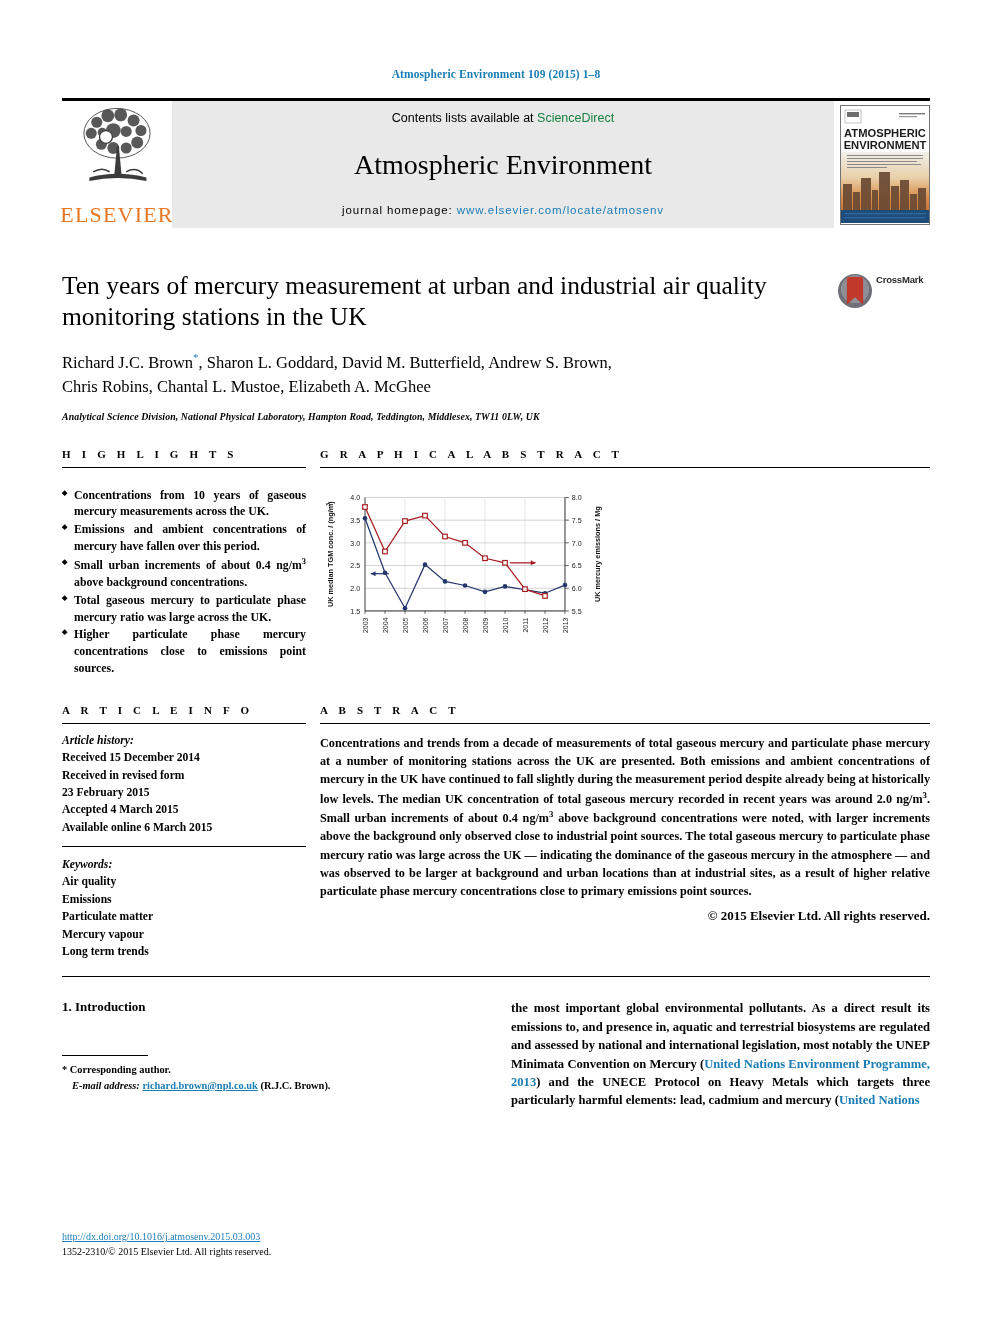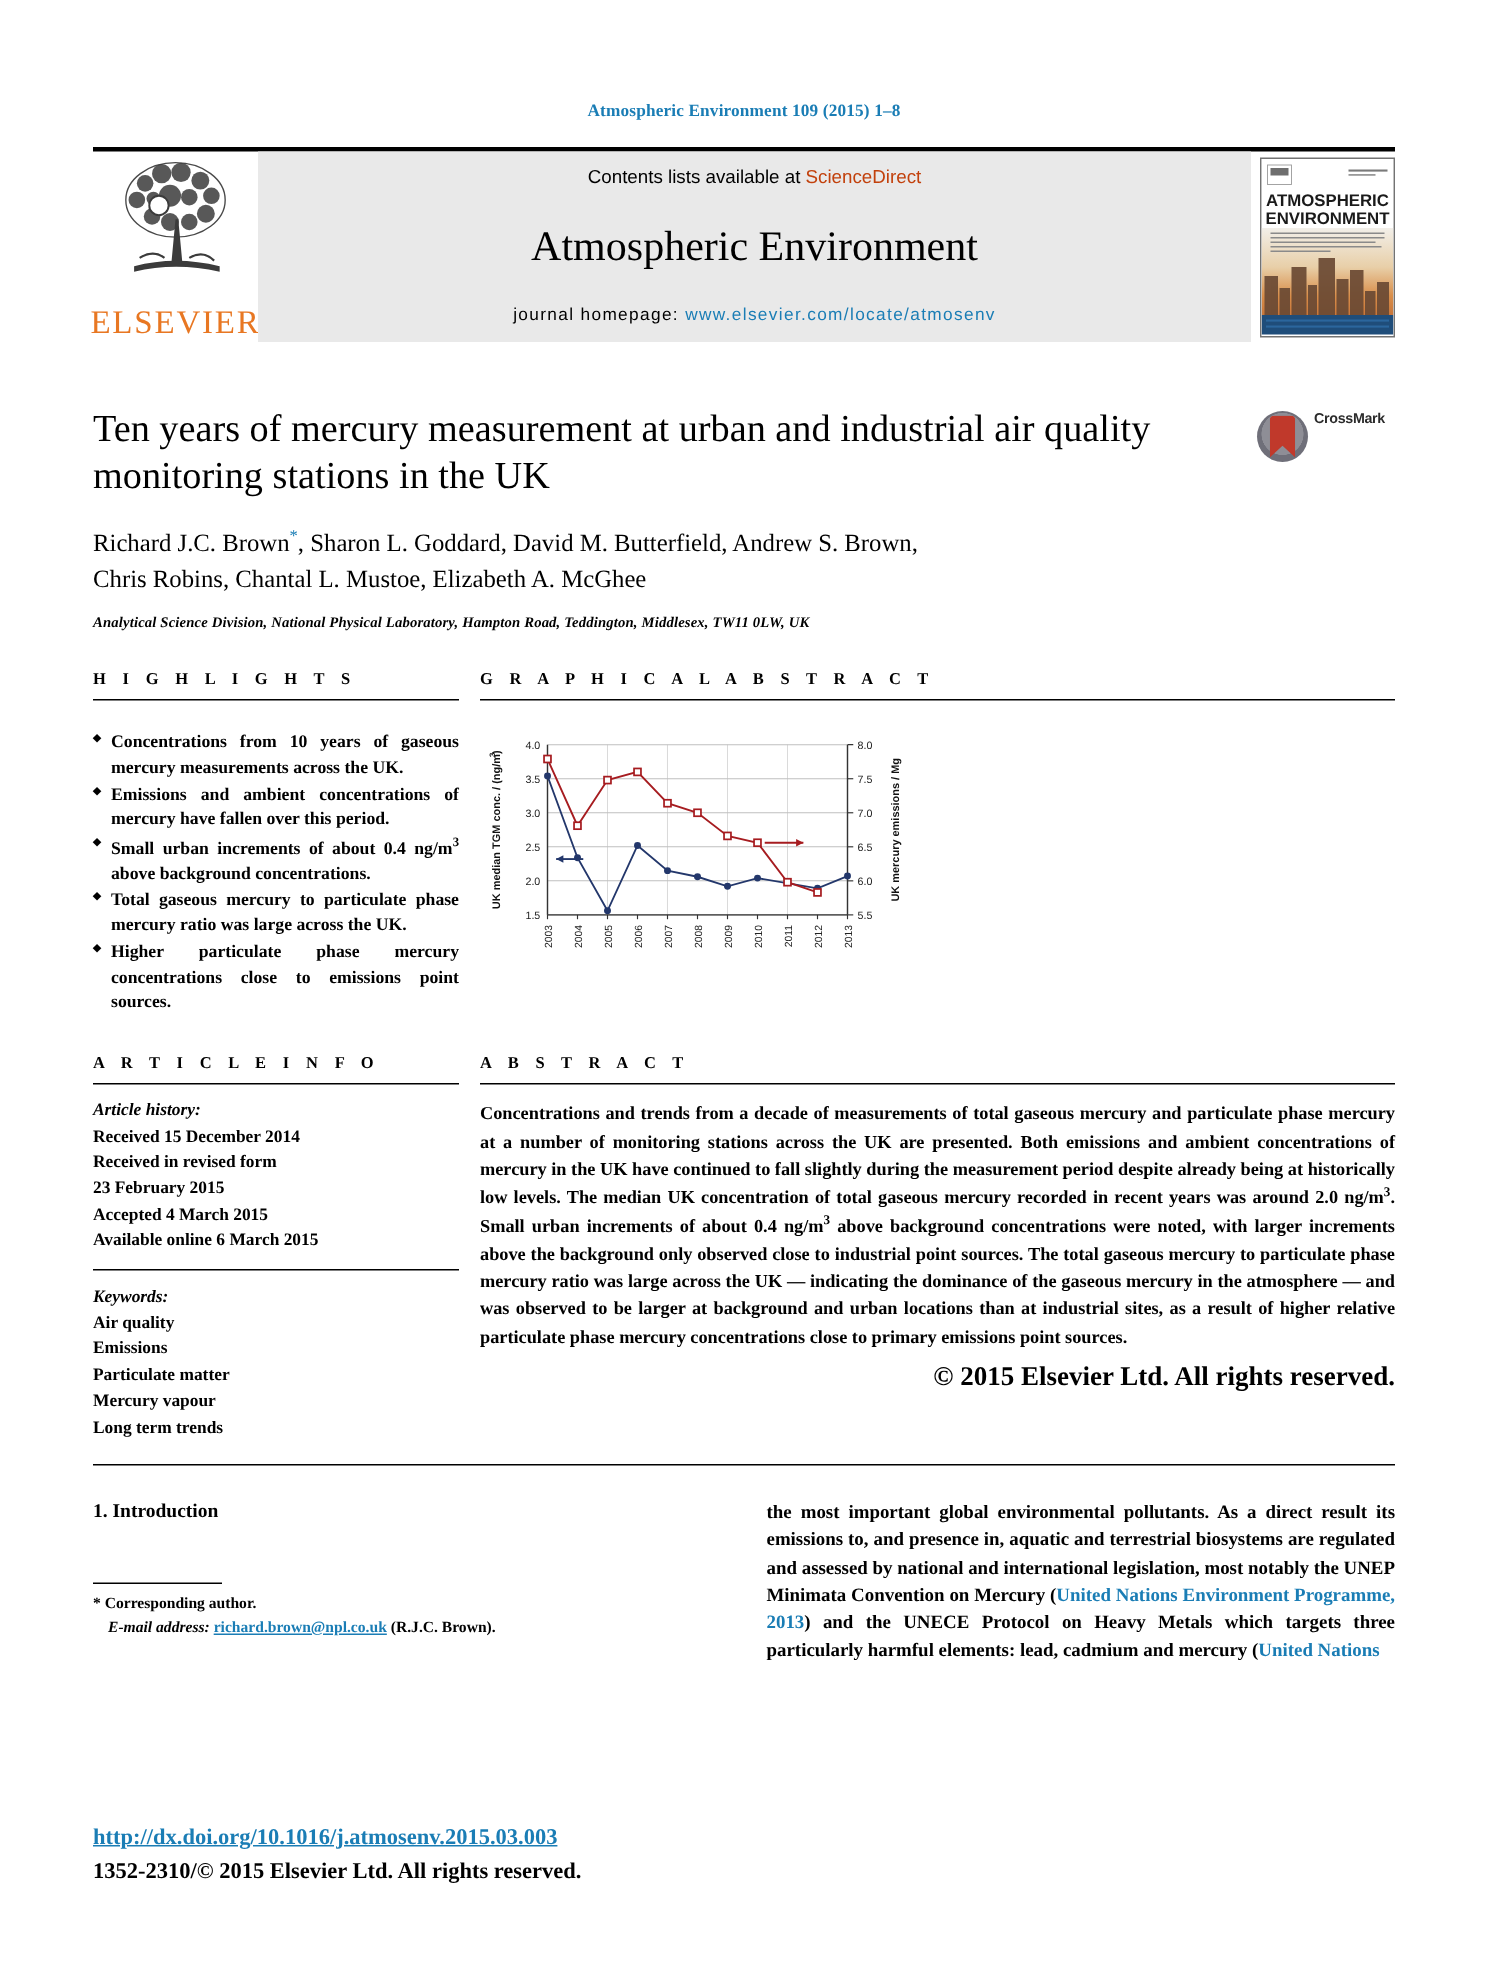--- a/index.html
+++ b/index.html
@@ -10,21 +10,21 @@
   .runhead{text-align:center;font-family:"Liberation Serif",serif;font-size:11.5px;color:#1a7db5;
            padding-top:68px;letter-spacing:.1px;font-weight:600;}
 
   
   .masthead{margin-top:18px;border-top:3px solid #000;display:flex;height:127px;}
   .ms-left{width:110px;border-right:0;display:flex;flex-direction:column;align-items:center;justify-content:space-between;padding-bottom:2px;}
   .tree{width:92px;height:94px;}
   .elsevier-word{font-family:"Liberation Serif",serif;font-size:22px;letter-spacing:1.2px;color:#e87722;line-height:1;}
   .ms-mid{flex:1;background:#e9e9e9;display:flex;flex-direction:column;align-items:center;justify-content:space-between;padding:10px 0 12px 0;}
   .contents{font-family:"Liberation Sans",sans-serif;font-size:12.5px;color:#000;}
-  .contents a{color:#c2410c;text-decoration:none;}
+  .contents a{color:#15803d;text-decoration:none;}
   .jtitle{font-family:"Liberation Serif",serif;font-size:28px;color:#000;line-height:1;}
   .homepage{font-family:"Liberation Sans",sans-serif;font-size:11.5px;letter-spacing:.9px;color:#000;}
   .homepage .url{color:#1a7db5;}
   .ms-right{width:96px;display:flex;align-items:center;justify-content:flex-end;}
   .cover{width:88px;height:118px;border:1px solid #737373;position:relative;overflow:hidden;background:#fff;}
 
   
   .title-wrap{margin-top:42px;display:flex;align-items:flex-start;}
   .title{flex:1;font-family:"Liberation Serif",serif;font-size:25.5px;line-height:1.22;color:#000000;}
   .crossmark{width:92px;display:flex;gap:4px;padding-top:4px;}
@@ -54,41 +54,41 @@
 
   .ga-box{margin-top:10px;}
   .chart{width:290px;height:175px;margin:6px auto 0 auto;}
 
   .ai-block{font-family:"Liberation Serif",serif;font-size:11.6px;font-weight:bold;line-height:1.5;margin-top:8px;}
   .ai-block .it{font-style:italic;}
   .kw{margin-top:9px;}
 
   .abstract{margin-top:10px;font-family:"Liberation Serif",serif;font-size:12.2px;font-weight:bold;
             line-height:1.5;text-align:justify;}
-  .copyline{text-align:right;margin-top:7px;font-family:"Liberation Serif",serif;font-size:18px;font-weight:bold;}
+  .copyline{text-align:right;margin-top:7px;font-family:"Liberation Serif",serif;font-size:13px;font-weight:bold;}
 
   .bigrule{border-top:1.2px solid #000;margin-top:16px;}
 
   
   .body-cols{margin-top:22px;display:flex;gap:30px;}
   .bcol{width:calc(50% - 15px);}
   h2.sect{font-family:"Liberation Serif",serif;font-size:13px;font-weight:bold;margin:0 0 14px 0;}
   p.body{font-family:"Liberation Serif",serif;font-size:12.6px;font-weight:bold;line-height:1.46;
          text-align:justify;margin:0;}
   p.body .indent{display:inline-block;width:16px;}
   a.cite{color:#1a7db5;text-decoration:none;}
 
   .foot{margin-top:40px;}
   .foot-rule{width:86px;border-top:1px solid #000;margin-bottom:6px;}
   .foot-line{font-family:"Liberation Serif",serif;font-size:10.4px;font-weight:bold;line-height:1.5;}
   .foot-line .it{font-style:italic;}
   .foot-link{color:#1a7db5;}
 
   .bottom{position:absolute;left:62px;bottom:64px;font-family:"Liberation Serif",serif;
-          font-size:15px;font-weight:bold;line-height:1.5;}
+          font-size:10px;font-weight:normal;line-height:1.5;}
   .doi{color:#1a7db5;}
 
   .sup{font-size:.72em;vertical-align:super;}
 </style>
 </head>
 <body>
 
 <div class="page">
 
   <div class="runhead">Atmospheric Environment 109 (2015) 1–8</div>

